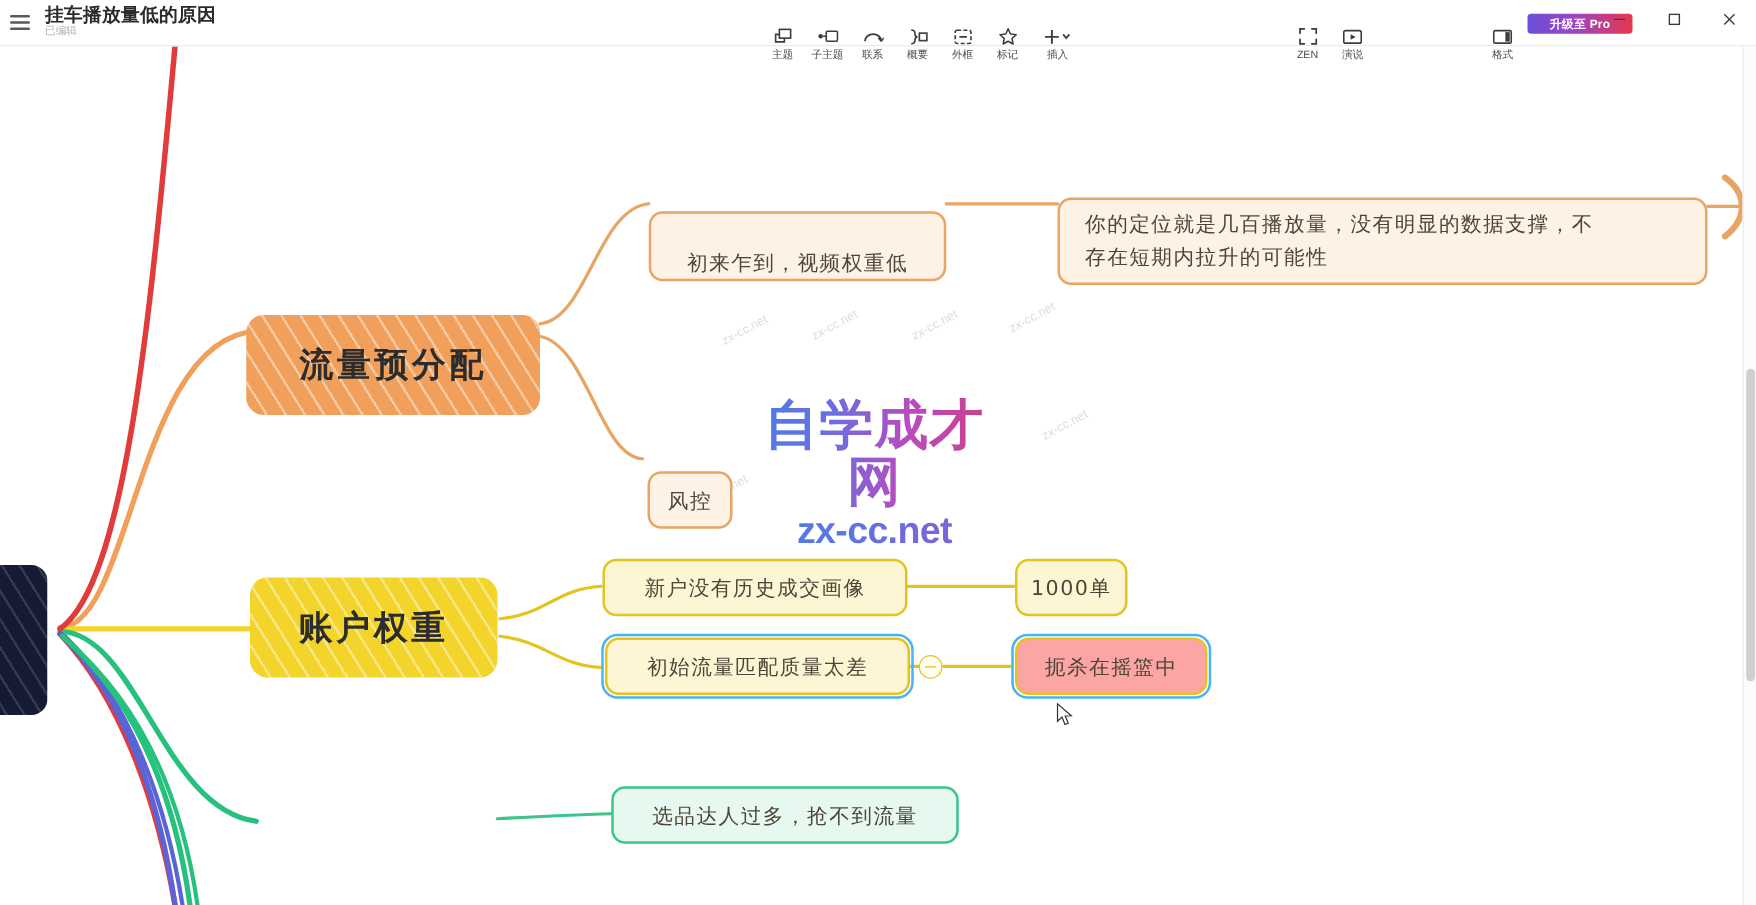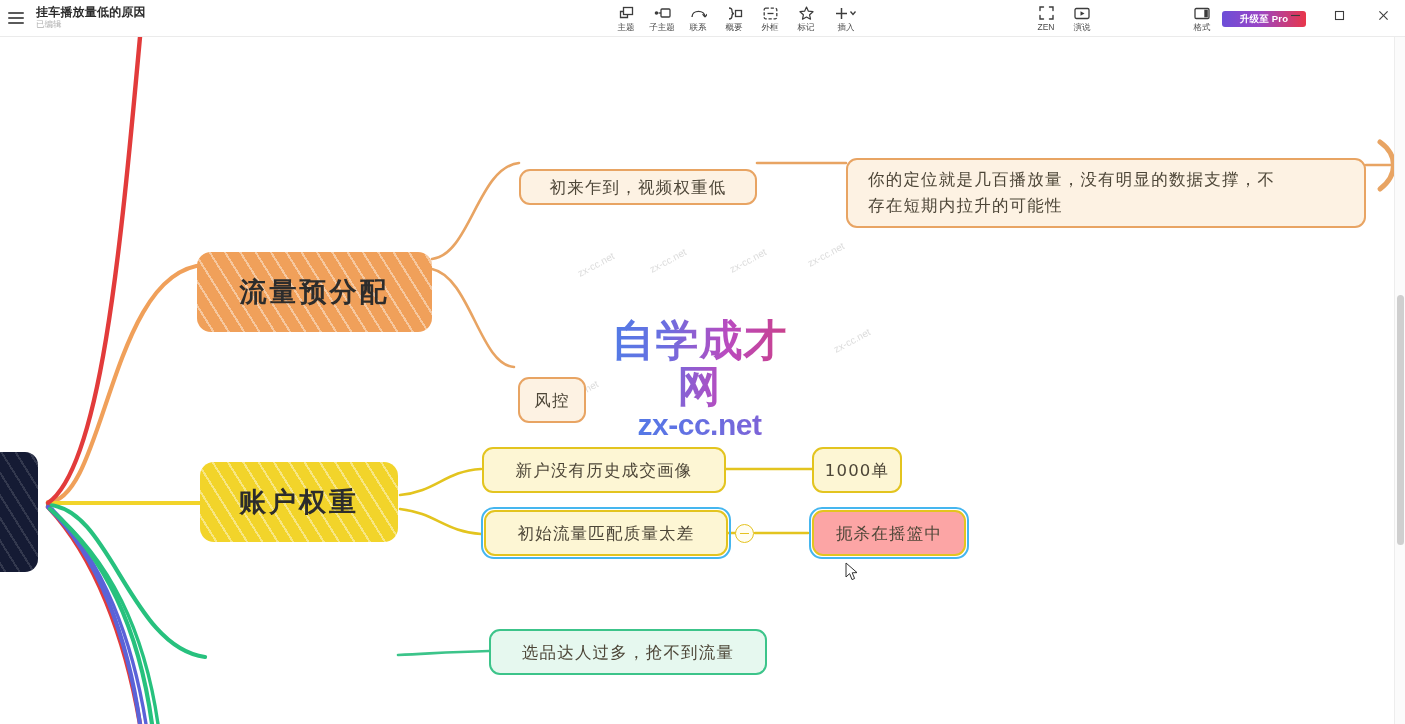--- a/index.html
+++ b/index.html
@@ -17,24 +17,24 @@
     display:flex; align-items:center; z-index:40;
   }
   .hamburger {
     width:16px; height:12px; margin-left:8px; margin-right:12px;
     display:flex; flex-direction:column; justify-content:space-between;
     cursor:pointer;
   }
   .hamburger i { display:block; height:1.6px; background:#5a5a5a; border-radius:1px; }
 
   .doc-title-wrap { display:flex; flex-direction:column; justify-content:center; }
-  .doc-title { font-size:12px; font-weight:bold; color:#2b2b2b; line-height:13px; letter-spacing:.2px;}
+  .doc-title { font-size:15px; font-weight:bold; color:#2b2b2b; line-height:13px; letter-spacing:.2px;}
   .doc-sub { font-size:8.5px; color:#b0b0b0; line-height:11px; }
 
-  .tool-group { position:absolute; left:608px; top:0; height:37px; display:flex; align-items:center; }
+  .tool-group { position:absolute; left:608px; top:16px; height:37px; display:flex; align-items:center; }
   .tool-group.right { left:1028px; }
   .tool {
     width:36px; height:37px; display:flex; flex-direction:column;
     align-items:center; justify-content:center; cursor:pointer; gap:1px;
   }
   .tool.wide { width:44px; }
   .tool .ic { height:15px; display:flex; align-items:center; justify-content:center; color:#3c3c3c; }
   .tool .lb { font-size:8.5px; color:#4a4a4a; line-height:10px; white-space:nowrap; }
 
   .upgrade {
@@ -322,21 +322,21 @@
     <div class="wm-en">zx-cc.net</div>
   </div>
 
   <div class="center-node"></div>
 
   <div class="node main-node" style="left:197px;top:215px;width:235px;height:80px;background:#f0a05a;">
     <span class="skin"></span>
     <span class="txt">流量预分配</span>
   </div>
 
-  <div class="node leaf" style="left:519px;top:132px;width:238px;height:36px;background:#fdf2e3;border:2.4px solid #e8a463;">
+  <div class="node leaf" style="left:519px;top:132px;width:238px;height:56px;background:#fdf2e3;border:2.4px solid #e8a463;align-items:flex-end;">
     <span class="txt">初来乍到，视频权重低</span>
   </div>
 
   <div class="node leaf" style="left:846px;top:121px;width:520px;height:70px;background:#fdf2e3;border:2.4px solid #e8a463;padding:0 20px;justify-content:flex-start;">
     <span class="txt" style="text-align:left;line-height:26px;">你的定位就是几百播放量，没有明显的数据支撑，不
 存在短期内拉升的可能性</span>
   </div>
 
   <div class="node leaf" style="left:518px;top:340px;width:68px;height:46px;background:#fdf2e3;border:2.4px solid #e8a463;">
     <span class="txt">风控</span>

